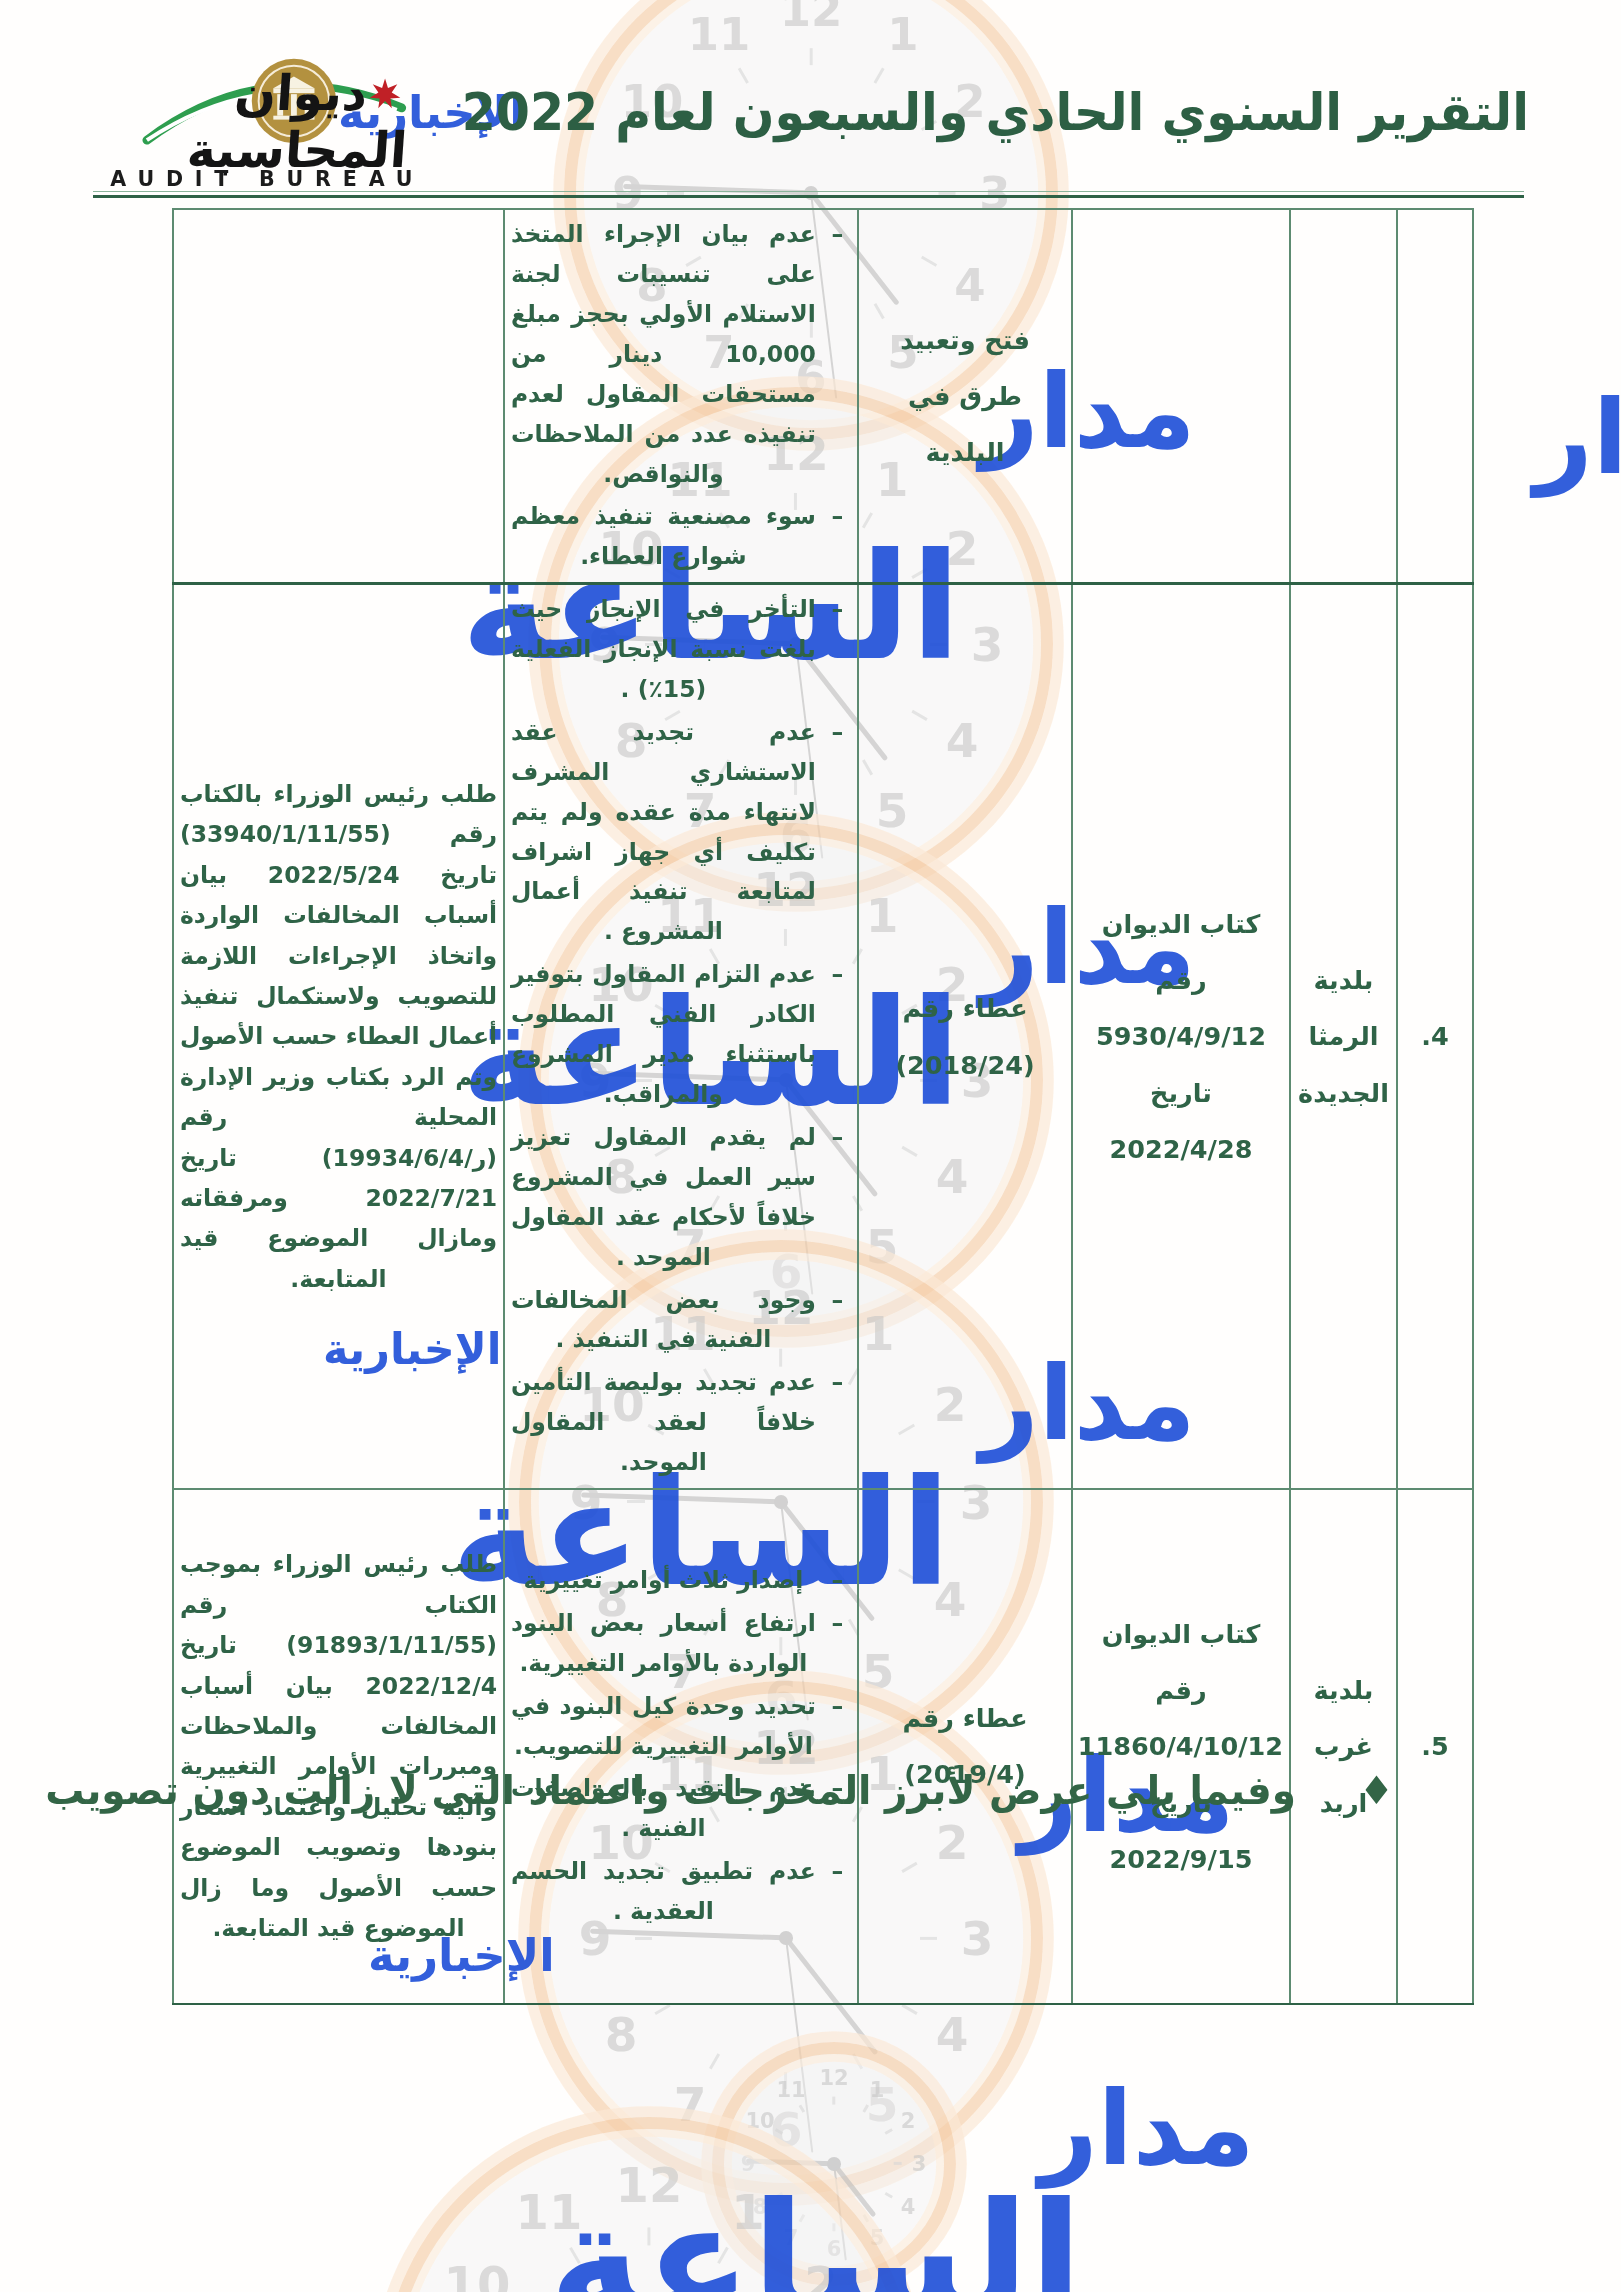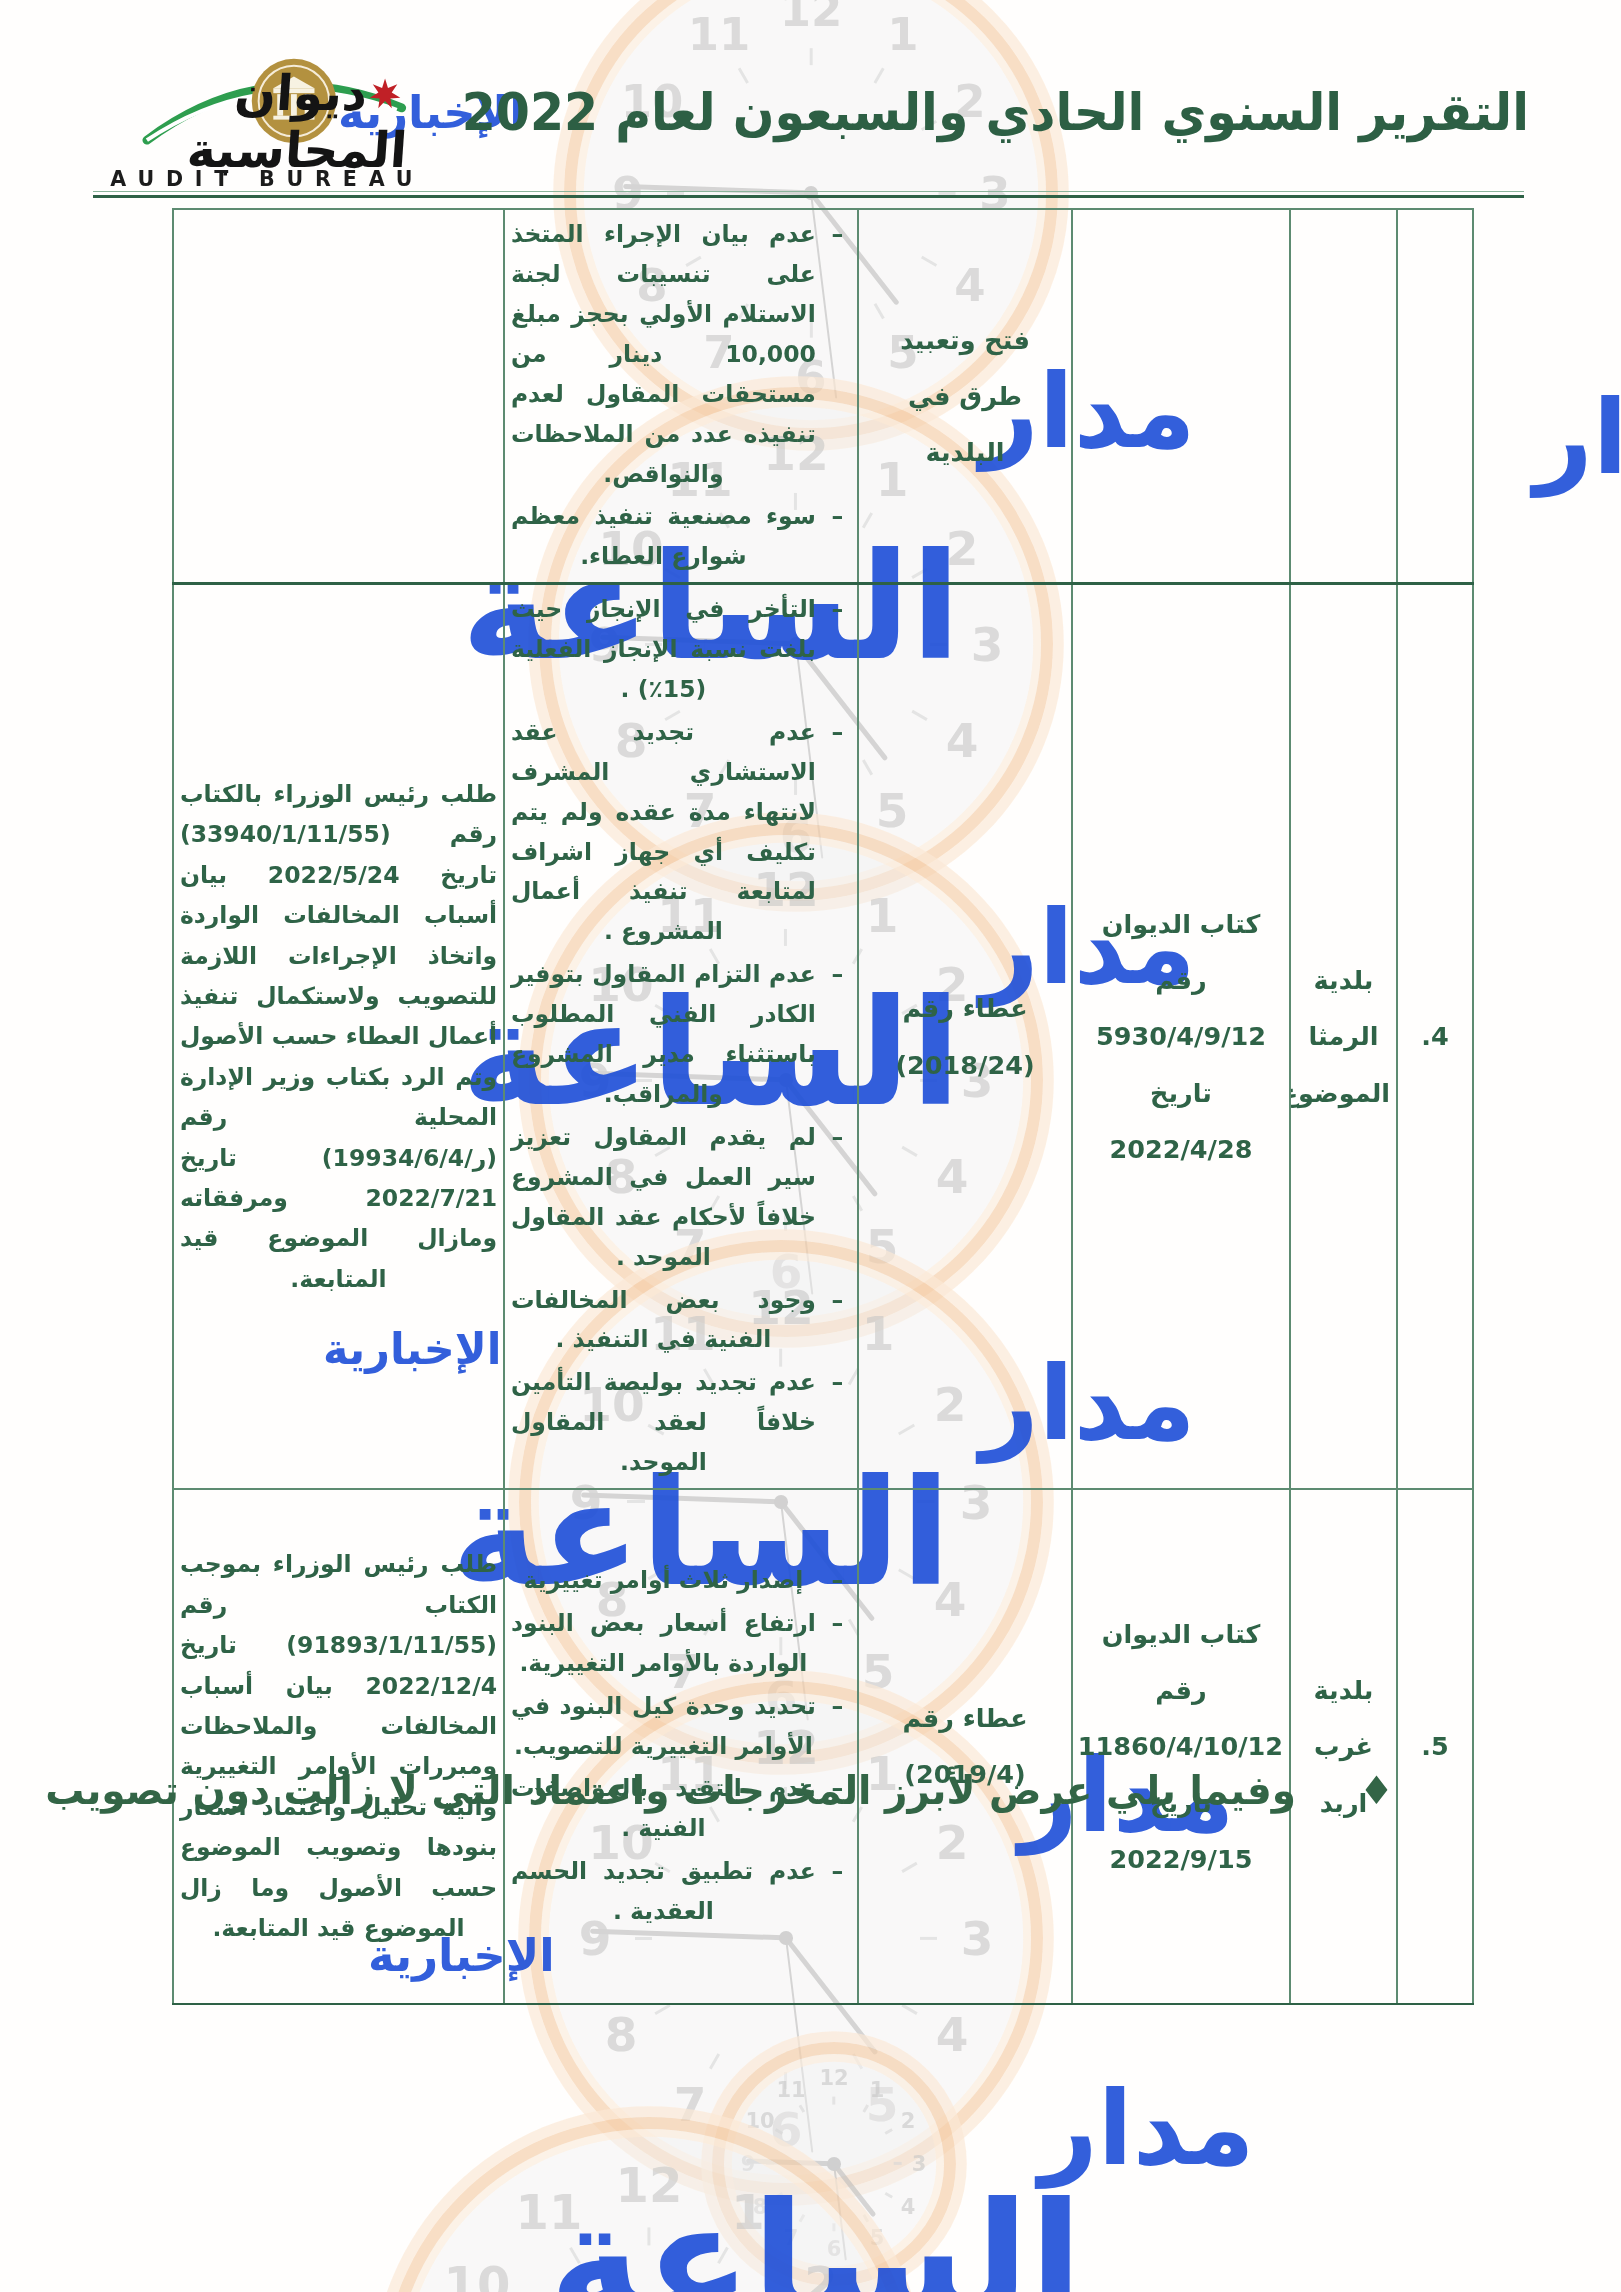--- a/index.html
+++ b/index.html
@@ -320,21 +320,21 @@
                 <div class="obs-text">سوء مصنعية تنفيذ معظم شوارع العطاء.</div>
               </div>
             </div>
           </td>
           <td class="cell-action">
             <div class="action-text"></div>
           </td>
         </tr>
         <tr style="height: 683px;">
           <td class="cell-serial">4.</td>
-          <td class="cell-municipality">بلدية الرمثا الموضوع</td>
+          <td class="cell-municipality">بلدية الرمثا الجديدة</td>
           <td class="cell-diwan">كتاب الديوان رقم 5930/4/9/12 تاريخ 2022/4/28</td>
           <td class="cell-tender">عطاء رقم (2018/24)</td>
           <td class="cell-observations">
             <div class="obs-list">
               <div class="obs-item">
                 <span class="obs-dash">–</span>
                 <div class="obs-text">التأخر في الإنجاز حيث بلغت نسبة الإنجاز الفعلية (15٪) .</div>
               </div>
               <div class="obs-item">
                 <span class="obs-dash">–</span>

